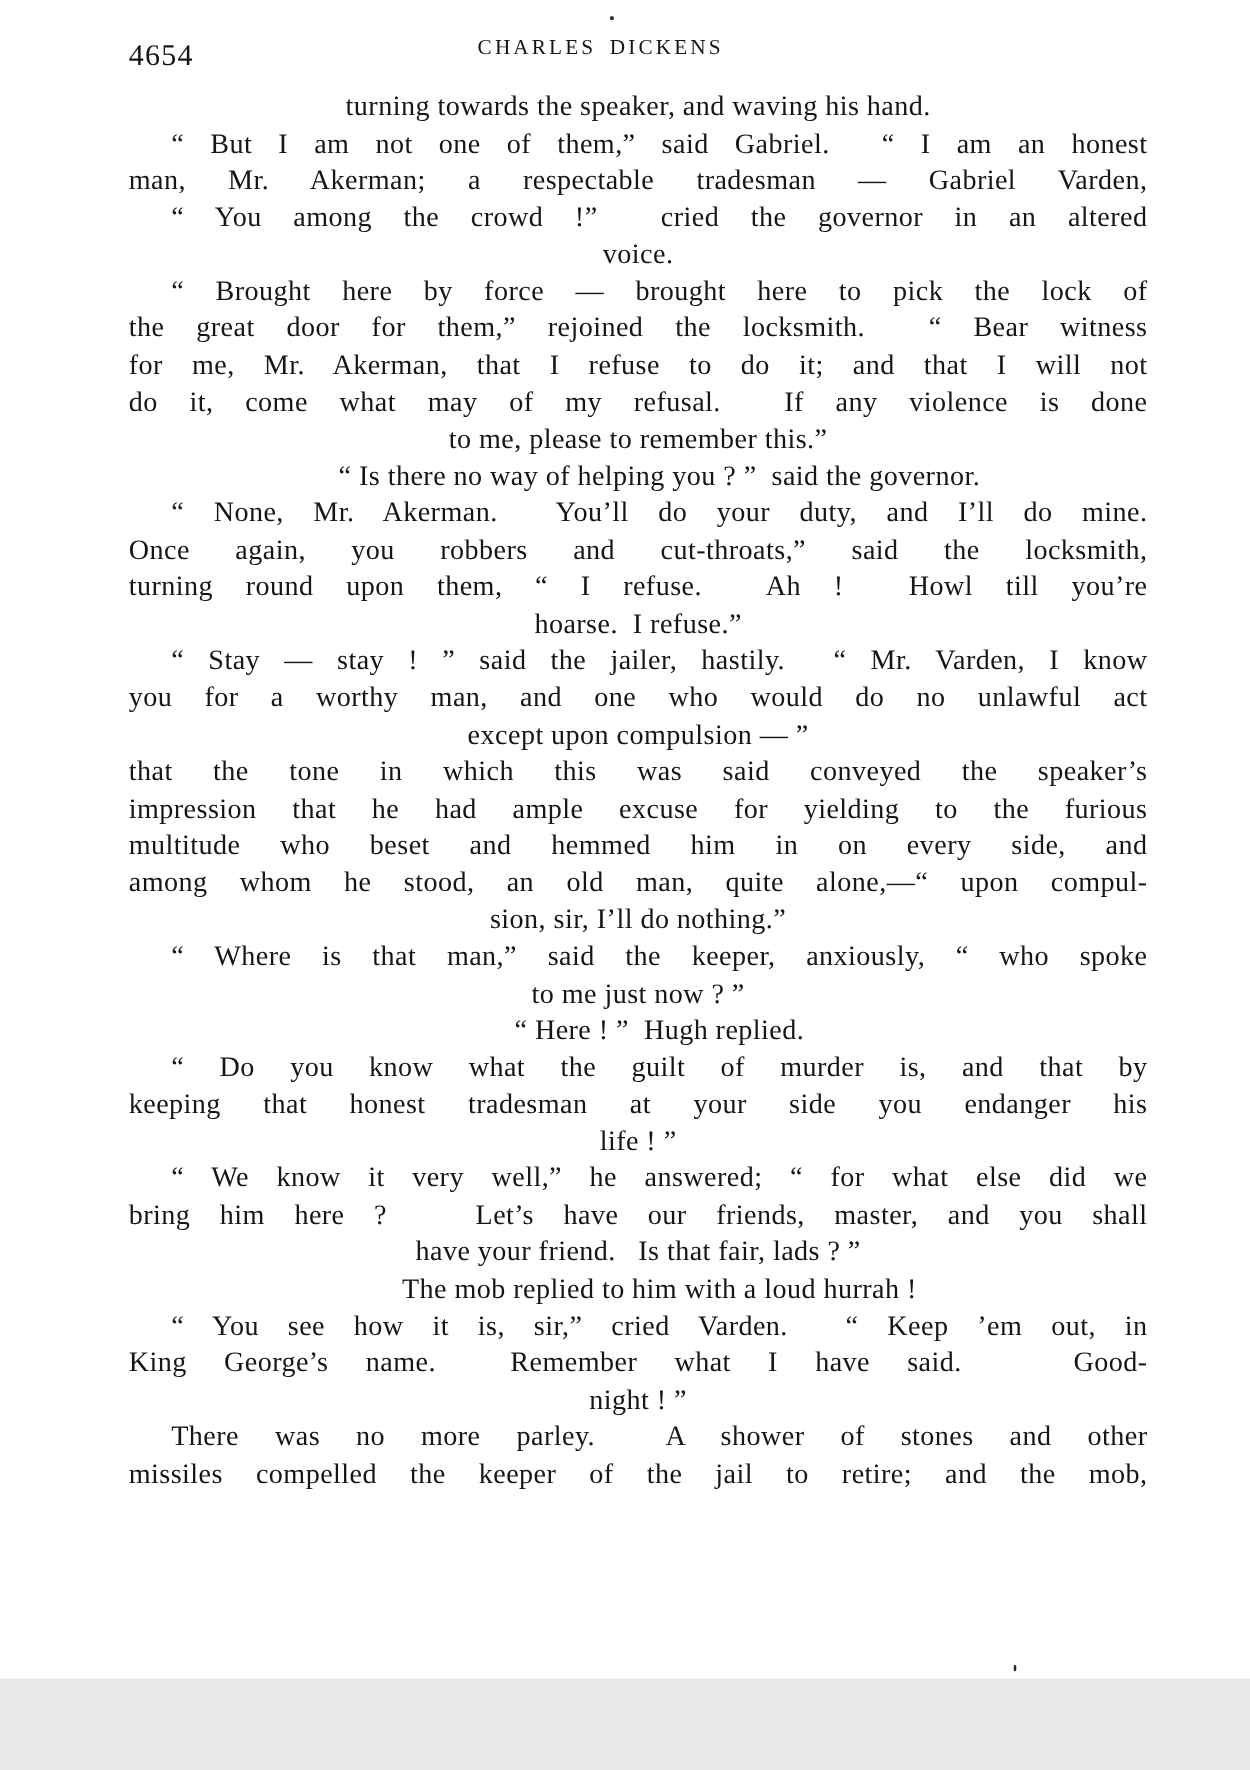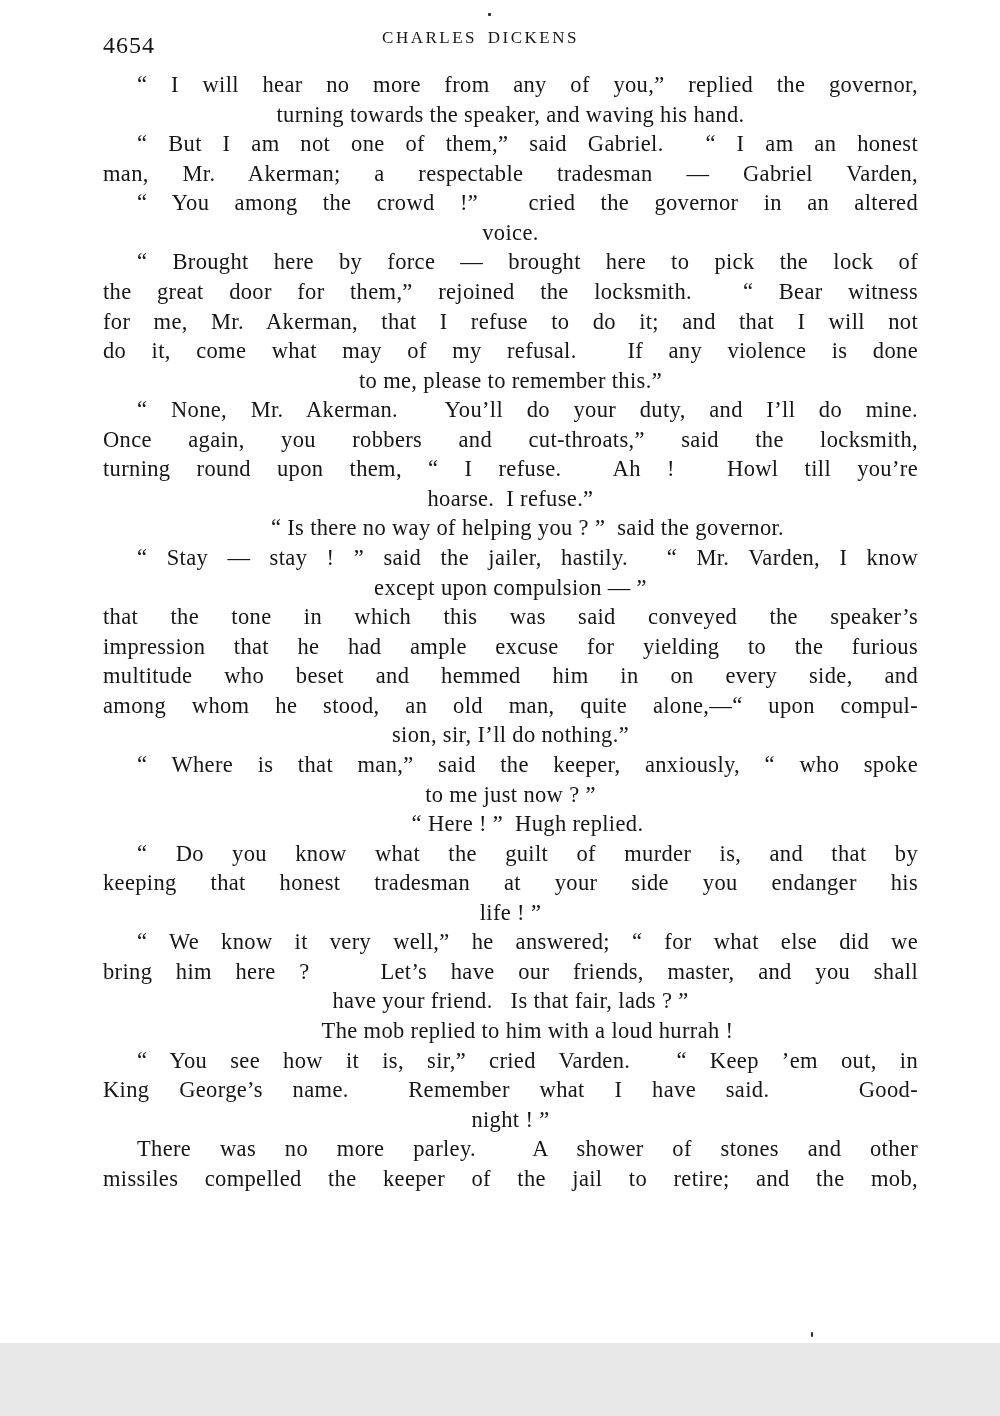--- a/index.html
+++ b/index.html
@@ -78,49 +78,49 @@
 
 <div class="scan-page">
 
   <div class="page-header">
     <span class="folio">4654</span>
     <span class="running-head">CHARLES DICKENS</span>
   </div>
 
   <div class="text-block">
       <div class="para">
-        <div class="line j ind">“ I will hear no more from any of you,” replied the governor,</div>
         <div class="line">turning towards the speaker, and waving his hand.</div>
       </div>
       <div class="para">
         <div class="line j ind">“ But I am not one of them,” said Gabriel.  “ I am an honest</div>
         <div class="line j">man, Mr. Akerman; a respectable tradesman — Gabriel Varden,</div>
       </div>
       <div class="para">
         <div class="line j ind">“ You among the crowd !”  cried the governor in an altered</div>
         <div class="line">voice.</div>
       </div>
       <div class="para">
         <div class="line j ind">“ Brought here by force — brought here to pick the lock of</div>
         <div class="line j">the great door for them,” rejoined the locksmith.  “ Bear witness</div>
         <div class="line j">for me, Mr. Akerman, that I refuse to do it; and that I will not</div>
         <div class="line j">do it, come what may of my refusal.  If any violence is done</div>
         <div class="line">to me, please to remember this.”</div>
       </div>
       <div class="para">
+        <div class="line ind">“ Is there no way of helping you ? ”  said the governor.</div>
+      </div>
+      <div class="para">
         <div class="line j ind">“ None, Mr. Akerman.  You’ll do your duty, and I’ll do mine.</div>
         <div class="line j">Once again, you robbers and cut-throats,” said the locksmith,</div>
         <div class="line j">turning round upon them, “ I refuse.  Ah !  Howl till you’re</div>
         <div class="line">hoarse.  I refuse.”</div>
       </div>
       <div class="para">
-        <div class="line ind">“ Is there no way of helping you ? ”  said the governor.</div>
-      </div>
-      <div class="para">
         <div class="line j ind">“ Stay — stay ! ” said the jailer, hastily.  “ Mr. Varden, I know</div>
+        <div class="line j">you for a worthy man, and one who would do no unlawful act</div>
         <div class="line">except upon compulsion — ”</div>
       </div>
       <div class="para">
         <div class="line j">that the tone in which this was said conveyed the speaker’s</div>
         <div class="line j">impression that he had ample excuse for yielding to the furious</div>
         <div class="line j">multitude who beset and hemmed him in on every side, and</div>
         <div class="line j">among whom he stood, an old man, quite alone,—“ upon compul-</div>
         <div class="line">sion, sir, I’ll do nothing.”</div>
       </div>
       <div class="para">

